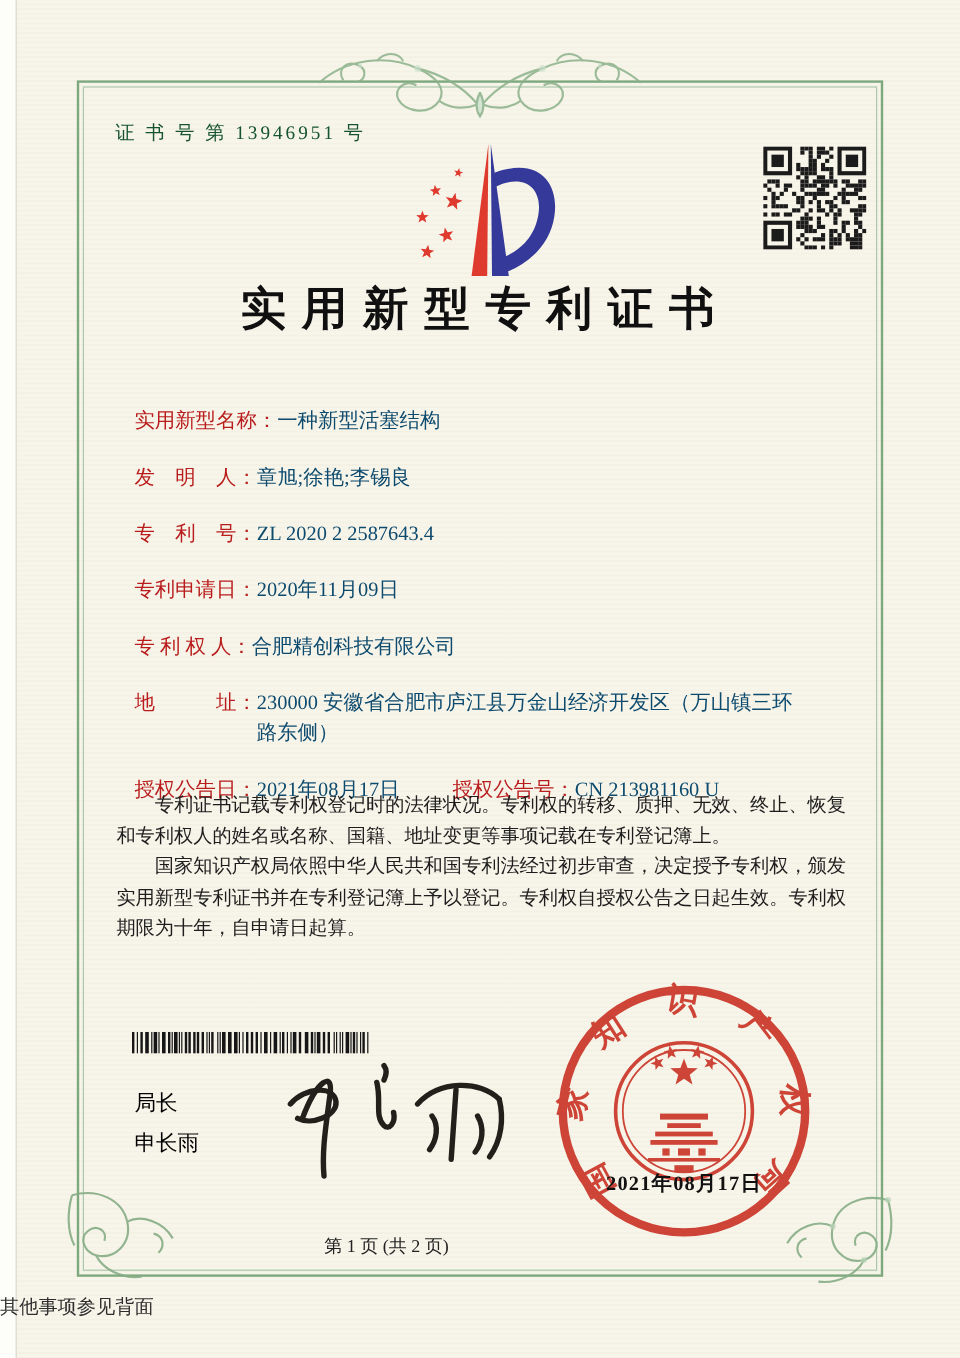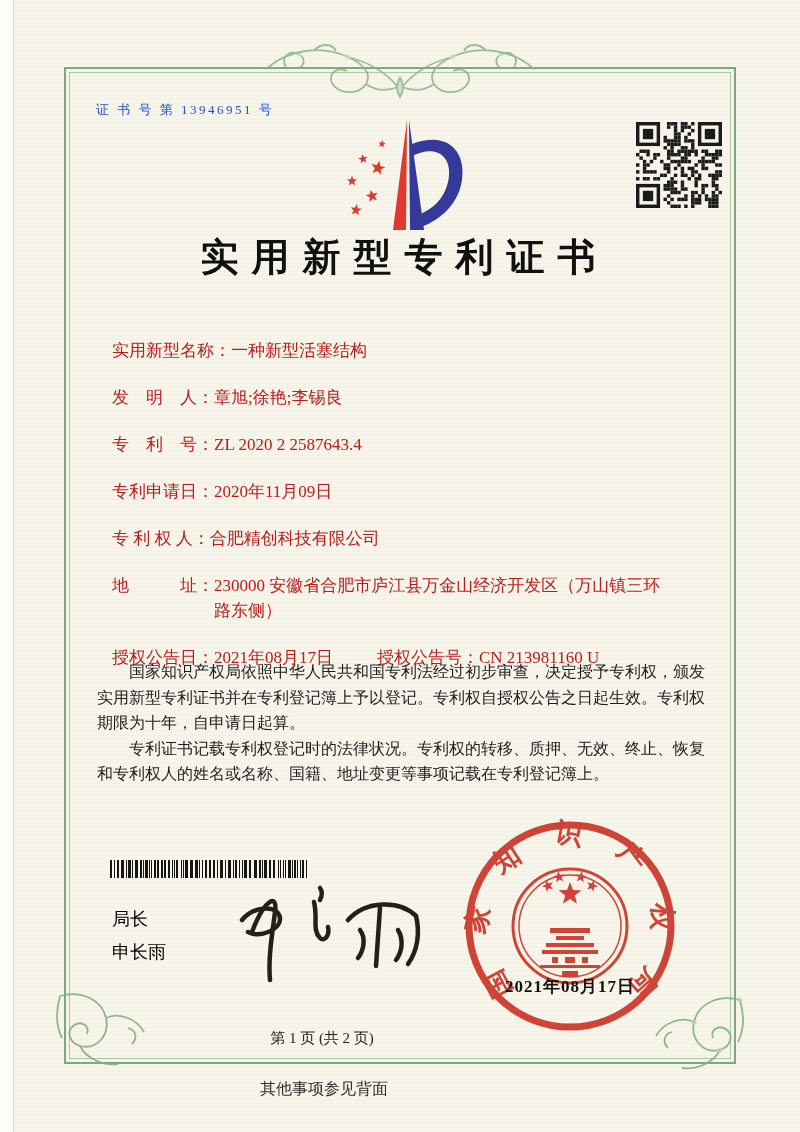--- a/index.html
+++ b/index.html
@@ -7,40 +7,40 @@
     width:800px;height:1132px;position:relative;overflow:hidden;
     background:#f7f4e9;
     background-image:repeating-linear-gradient(0deg, rgba(176,166,136,0.05) 0 1px, rgba(0,0,0,0) 1px 4px);
     font-family:"Liberation Serif","DejaVu Serif",serif;
     color:#1a1a1a;
   }
   .abs{position:absolute;}
   .scan-edge{left:0;top:0;width:13px;height:1132px;background:#fdfdfa;border-right:1px solid #d9d6c9;}
   .frame{left:64px;top:67px;width:668px;height:993px;border:2px solid #7ea97e;}
   .frame::after{content:"";position:absolute;left:3px;top:3px;right:3px;bottom:3px;border:1px solid #abc7ab;}
-  .cert-no{left:96px;top:101px;font-size:13px;letter-spacing:2.5px;color:#1d4ed8;}
+  .cert-no{left:96px;top:101px;font-size:16px;letter-spacing:2.5px;color:#14532d;}
   .logo{left:330px;top:110px;width:152px;height:130px;}
   .qr{left:636px;top:122px;width:86px;height:86px;}
   .title{left:0;top:232px;width:796px;text-align:center;font-size:38px;font-weight:bold;letter-spacing:13px;padding-left:13px;box-sizing:border-box;color:#101010;}
   .fields{left:112px;top:338px;width:592px;font-size:17px;line-height:25px;}
   .fields .row{margin-bottom:22px;white-space:nowrap;}
   .fields .flabel{color:#b91c1c;}
-  .fields .fvalue{color:#b91c1c;}
+  .fields .fvalue{color:#0c4a6e;}
   .fields .addr .fvalue{display:inline-block;width:452px;white-space:normal;vertical-align:top;line-height:25px;}
   .fields .auth{display:flex;}
   .fields .pair2{margin-left:44px;}
   .body-text{left:97px;top:659px;width:616px;font-size:16px;line-height:25.5px;color:#1d1d1d;}
   .body-text p{margin:0;text-indent:2em;}
   .barcode{left:110px;top:860px;width:200px;height:18px;}
   .director{left:112px;top:903px;font-size:18px;line-height:33px;color:#000000;}
   .signature{left:222px;top:872px;width:210px;height:118px;}
   .seal{left:462px;top:818px;width:216px;height:216px;mix-blend-mode:multiply;opacity:0.93;}
   .seal-date{left:488px;top:975px;width:164px;text-align:center;font-size:17px;font-weight:bold;letter-spacing:1px;color:#111;}
   .page-num{left:0;top:1029px;width:644px;text-align:center;font-size:15px;color:#222;}
-  .back-note{left:0;top:1079px;width:648px;text-align:center;font-size:16px;color:#2e2e2e;}
+  .back-note{left:0;top:1079px;width:648px;text-align:left;font-size:16px;color:#2e2e2e;}
   .orn{pointer-events:none;}
   .orn-top{left:260px;top:33px;width:280px;height:72px;}
   .orn-bl{left:48px;top:988px;width:104px;height:86px;transform:scaleX(-1);}
   .orn-br{left:648px;top:992px;width:104px;height:86px;}
 </style>
 </head>
 <body>
 
 <div class="abs scan-edge"></div>
 
@@ -364,22 +364,22 @@
     <span>
       <span class="flabel">授权公告日：</span><span class="fvalue">2021年08月17日</span>
     </span>
     <span class="pair2">
       <span class="flabel">授权公告号：</span><span class="fvalue">CN 213981160 U</span>
     </span>
   </div>
 </div>
 
 <div class="abs body-text">
+  <p>专利证书记载专利权登记时的法律状况。专利权的转移、质押、无效、终止、恢复和专利权人的姓名或名称、国籍、地址变更等事项记载在专利登记簿上。</p>
   <p>国家知识产权局依照中华人民共和国专利法经过初步审查，决定授予专利权，颁发实用新型专利证书并在专利登记簿上予以登记。专利权自授权公告之日起生效。专利权期限为十年，自申请日起算。</p>
-  <p>专利证书记载专利权登记时的法律状况。专利权的转移、质押、无效、终止、恢复和专利权人的姓名或名称、国籍、地址变更等事项记载在专利登记簿上。</p>
 </div>
 
 <svg class="abs barcode" id="barcode-svg" viewBox="0 0 200 18">
     <rect x="0" y="0" width="2" height="18" fill="#161616"></rect>
     <rect x="4" y="0" width="1" height="18" fill="#161616"></rect>
     <rect x="7" y="0" width="2" height="18" fill="#161616"></rect>
     <rect x="11" y="0" width="3" height="18" fill="#161616"></rect>
     <rect x="16" y="0" width="1" height="18" fill="#161616"></rect>
     <rect x="18" y="0" width="3" height="18" fill="#161616"></rect>
     <rect x="22" y="0" width="1" height="18" fill="#161616"></rect>

